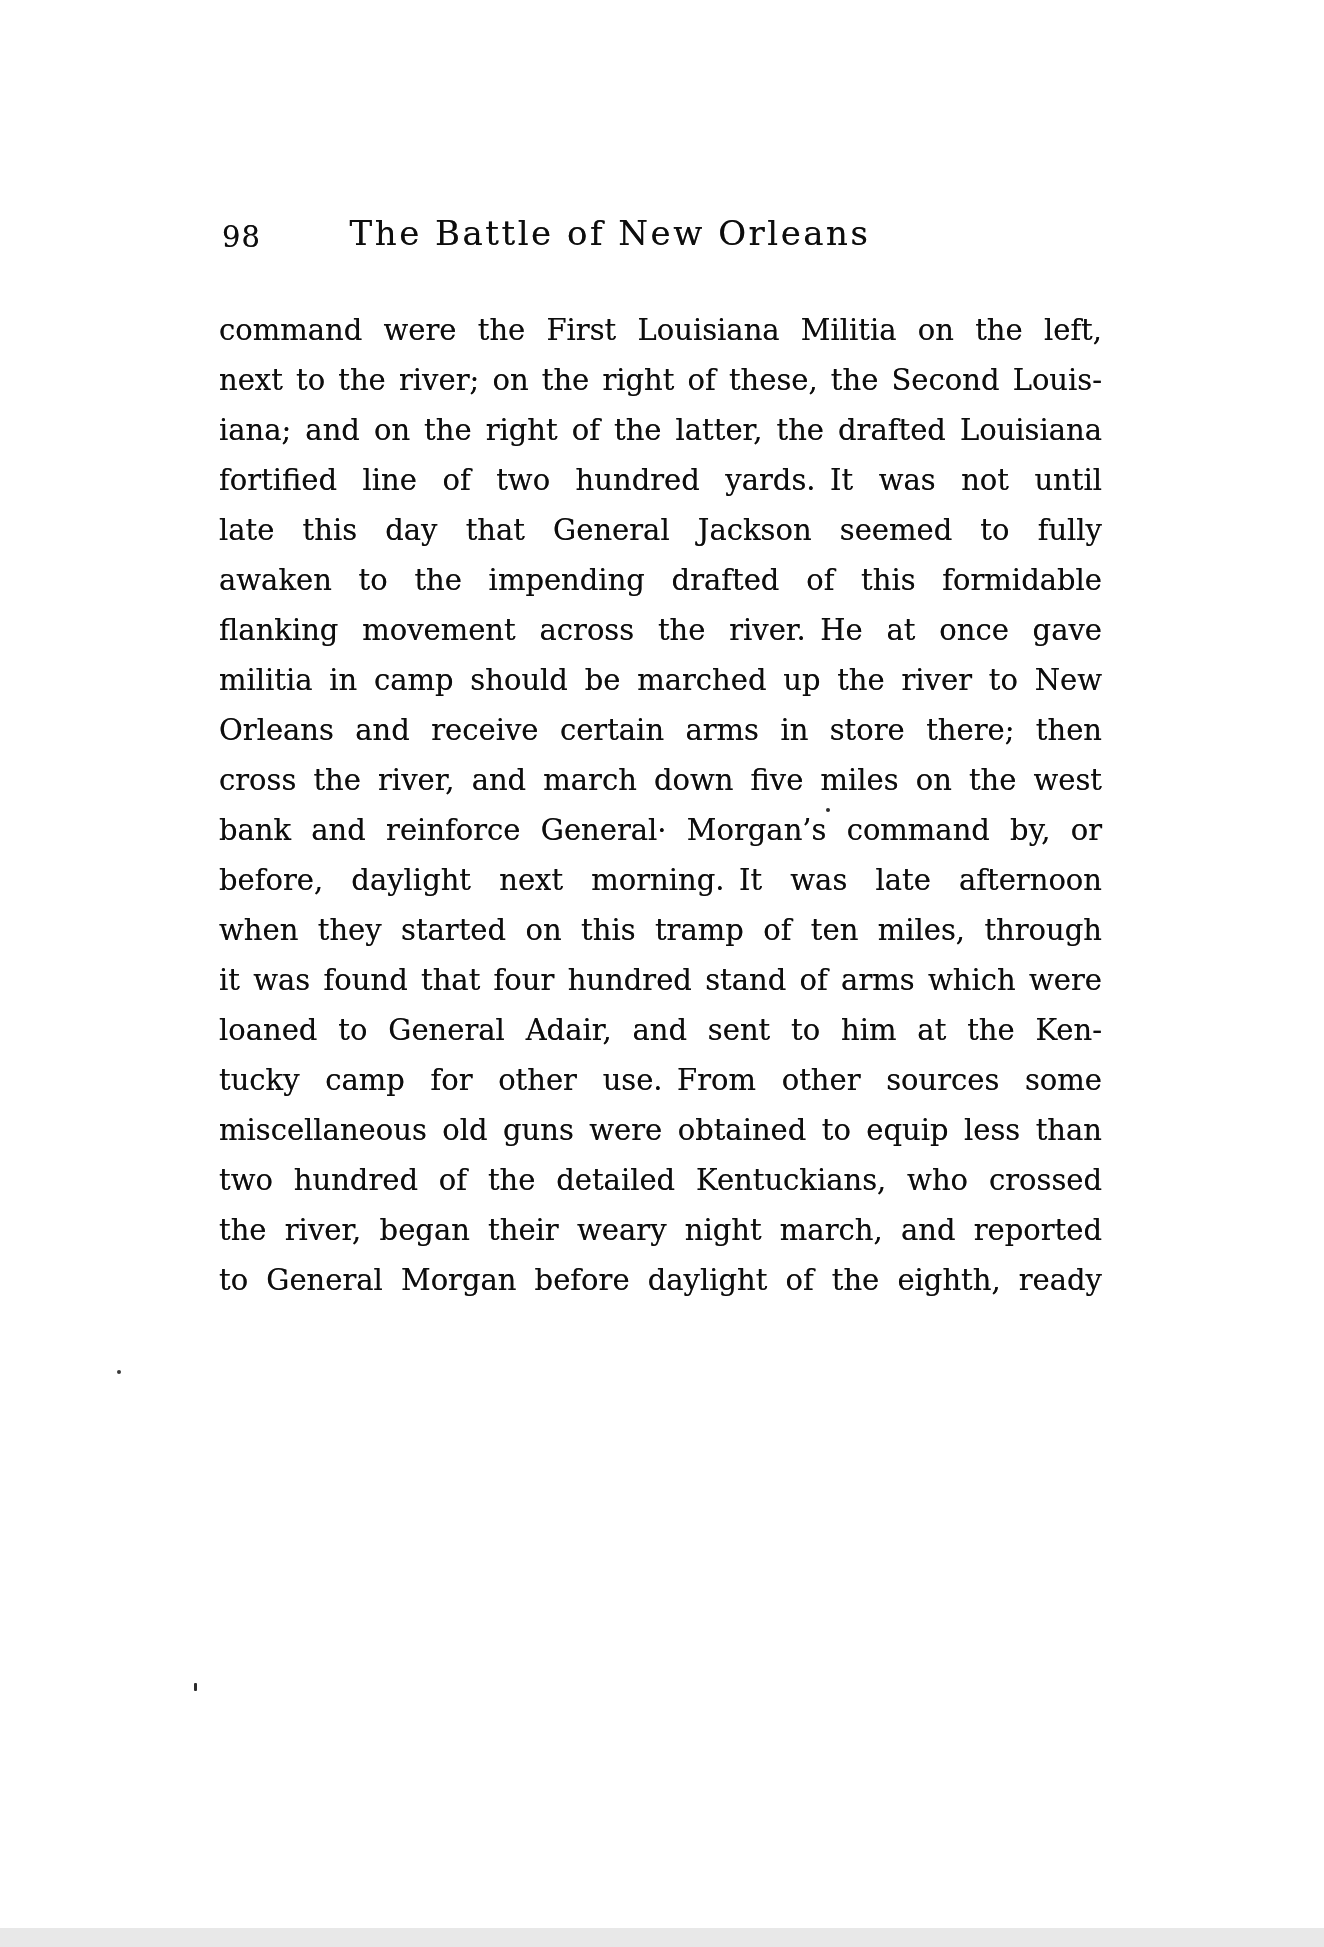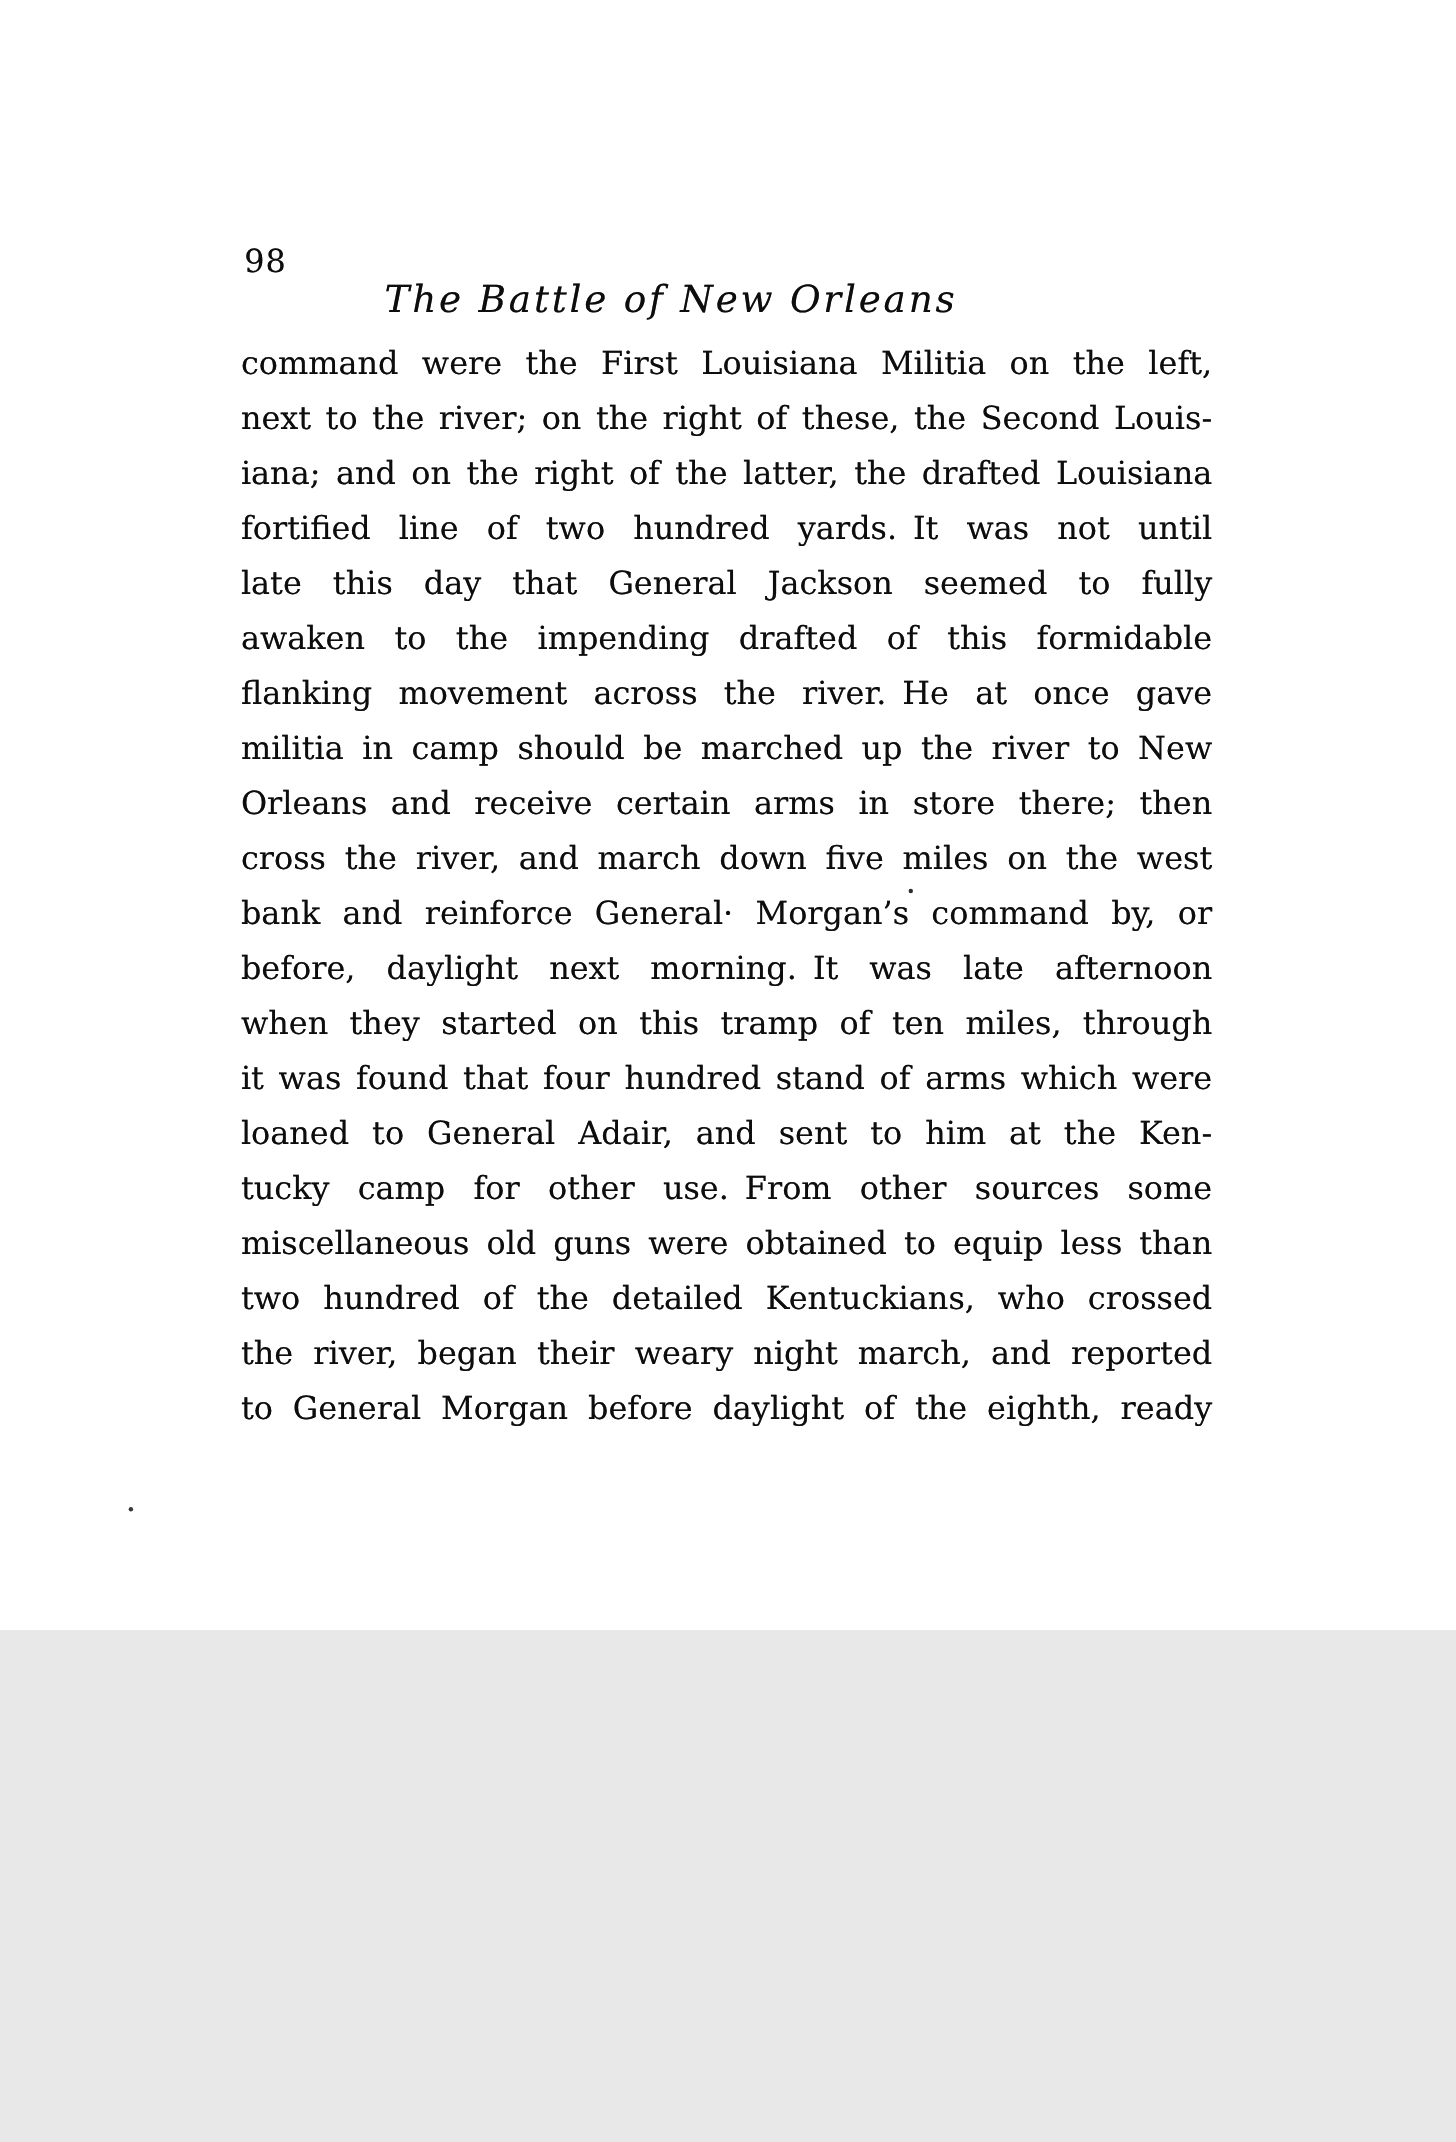--- a/index.html
+++ b/index.html
@@ -1,19 +1,19 @@
 <!DOCTYPE html>
 <html><head>
 <meta charset="utf-8">
 <style>
   html, body { margin: 0; padding: 0; background: #e8e8e8; }
   .page {
     position: relative;
     width: 1324px;
-    height: 1482px;
+    height: 1928px;
     background: #ffffff;
     margin: 0 auto;
     overflow: hidden;
     color: #0d0d0d;
     font-family: "DejaVu Serif", "Liberation Serif", serif;
   }
   .page-number {
     position: absolute;
     top: 223px;
     left: 222px;
@@ -22,25 +22,23 @@
     letter-spacing: 1px;
     text-shadow: 0 0 0.5px rgba(0,0,0,0.55);
   }
   .running-title {
     position: absolute;
     top: 216px;
     left: 610px;
     transform: translateX(-50%);
     font-size: 34px;
     line-height: 1;
-    font-style: italic;
     letter-spacing: 2.5px;
     white-space: nowrap;
     text-shadow: 0 0 0.5px rgba(0,0,0,0.55);
-    margin-top: 40px;
   }
   .paragraph {
     position: absolute;
     top: 305px;
     left: 219px;
     width: 883px;
     font-size: 29px;
   }
   .text-line {
     height: 50px;

